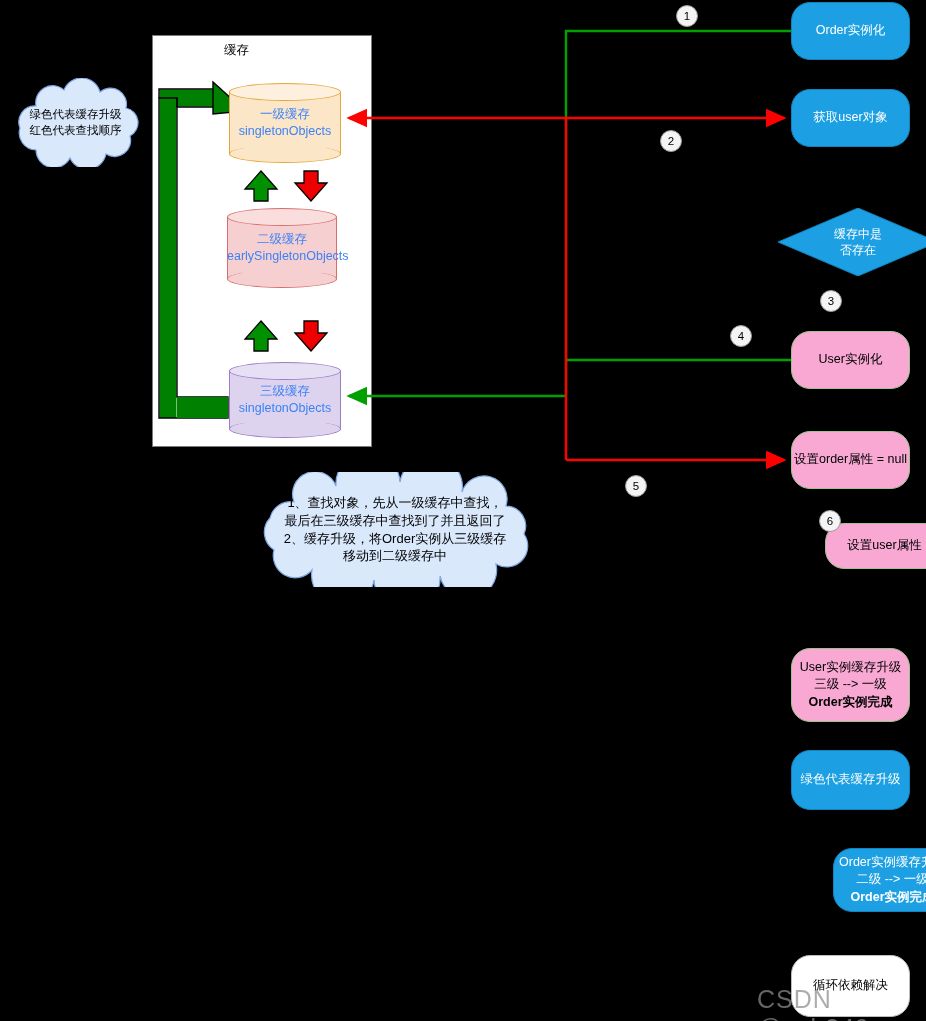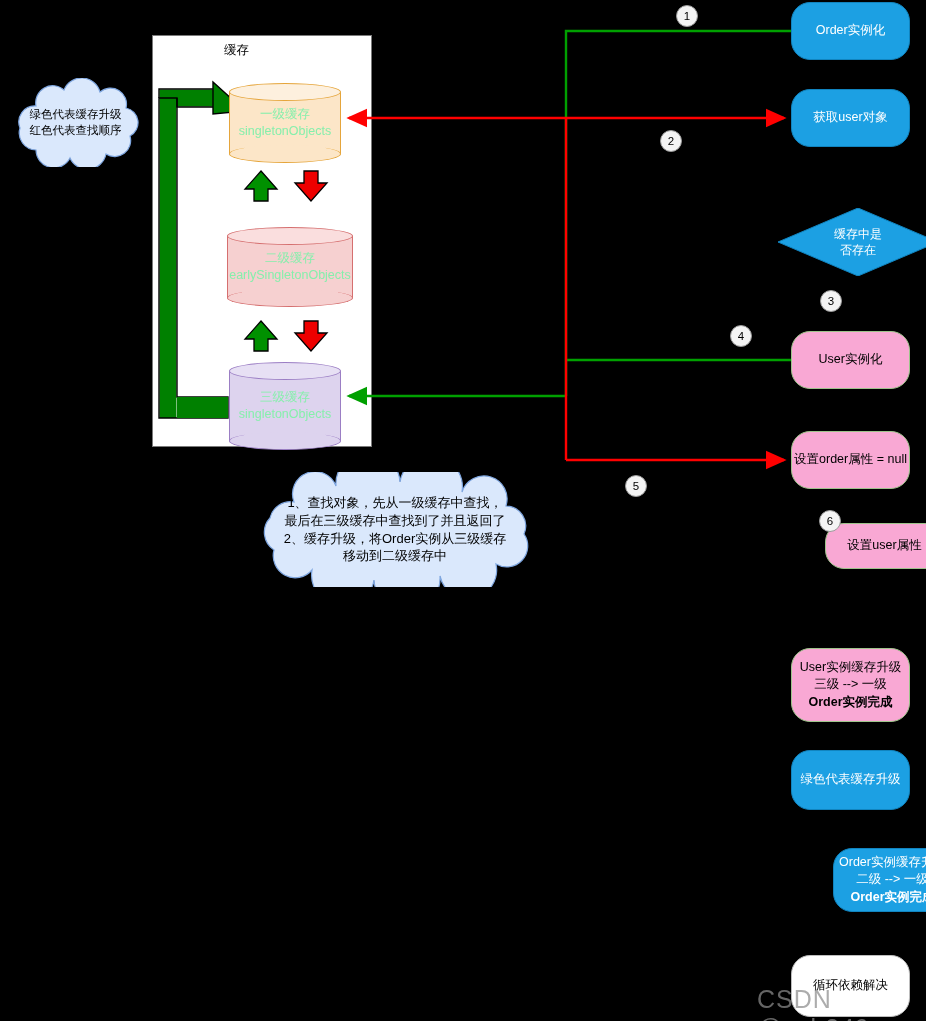--- a/index.html
+++ b/index.html
@@ -13,21 +13,21 @@
   .cloud .ctext{position:relative;z-index:2;white-space:pre-line;}
   
   #cachebox{left:152px;top:35px;width:218px;height:410px;background:#fff;border:1px solid #7a7a7a;z-index:2;}
   #cachelabel{left:176px;top:42px;font-size:12.5px;color:#000;z-index:5;margin-left:48px;}
   
   .cyl{position:absolute;z-index:6;}
   .cyl .body{position:absolute;left:0;right:0;top:9px;bottom:9px;border-left:1.5px solid;border-right:1.5px solid;}
   .cyl .top{position:absolute;left:0;right:0;top:0;height:18px;border-radius:50%;border:1.5px solid;box-sizing:border-box;}
   .cyl .bot{position:absolute;left:0;right:0;bottom:0;height:18px;border-radius:50%;border:1.5px solid;box-sizing:border-box;border-top:none;}
   .cyl .lab{position:absolute;left:0;right:0;top:50%;transform:translateY(-50%);
-            text-align:center;font-size:12.5px;color:#86efac;line-height:1.35;z-index:3;white-space:pre-line;}
+            text-align:center;font-size:12.5px;color:#3b82f6;line-height:1.35;z-index:3;white-space:pre-line;}
   
   .node{position:absolute;border-radius:19px;display:flex;align-items:center;justify-content:center;
         text-align:center;font-size:12.5px;line-height:1.4;z-index:5;white-space:pre-line;box-sizing:border-box;}
   .node.blue{background:#1ca0e3;border:1px solid #1184bf;color:#fff;}
   .node.green{background:#f9a8d4;border:1px solid #9fc48c;color:#000;}
   .node.white{background:#fff;border:1px solid #bdbdbd;color:#000;}
   .node b{font-weight:bold;}
   
   #diamond{position:absolute;z-index:5;}
   #diamond .dtext{position:absolute;inset:0;display:flex;align-items:center;justify-content:center;
@@ -94,29 +94,29 @@
   </svg>
 
   <div class="cyl" style="left:229px;top:83px;width:112px;height:80px;">
     <div class="body" style="background:#fce6c8;border-color:#e5a53b;"></div>
     <div class="bot" style="background:#fce6c8;border-color:#e5a53b;"></div>
     <div class="top" style="background:#fdf0de;border-color:#e5a53b;"></div>
     <div class="lab">一级缓存
 singletonObjects</div>
   </div>
 
-  <div class="cyl" style="left:227px;top:227px;width:126px;height:80px;">
+  <div class="cyl" style="left:227px;top:208px;width:110px;height:80px;">
     <div class="body" style="background:#f6d0d0;border-color:#d56f6f;"></div>
     <div class="bot" style="background:#f6d0d0;border-color:#d56f6f;"></div>
     <div class="top" style="background:#fadede;border-color:#d56f6f;"></div>
     <div class="lab">二级缓存
 earlySingletonObjects</div>
   </div>
 
-  <div class="cyl" style="left:229px;top:362px;width:112px;height:88px;">
+  <div class="cyl" style="left:229px;top:362px;width:112px;height:76px;">
     <div class="body" style="background:#ddd3ee;border-color:#9b7ec4;"></div>
     <div class="bot" style="background:#ddd3ee;border-color:#9b7ec4;"></div>
     <div class="top" style="background:#e7e0f4;border-color:#9b7ec4;"></div>
     <div class="lab">三级缓存
 singletonObjects</div>
   </div>
 
   <div class="cloud" style="left:8px;top:78px;width:135px;height:89px;font-size:11.5px;">
     <svg viewBox="0 0 135 89" preserveAspectRatio="none">
       <path d="M28,28 A17,17 0 0 1 56,12 A19,19 0 0 1 92,14 A16,16 0 0 1 118,30

